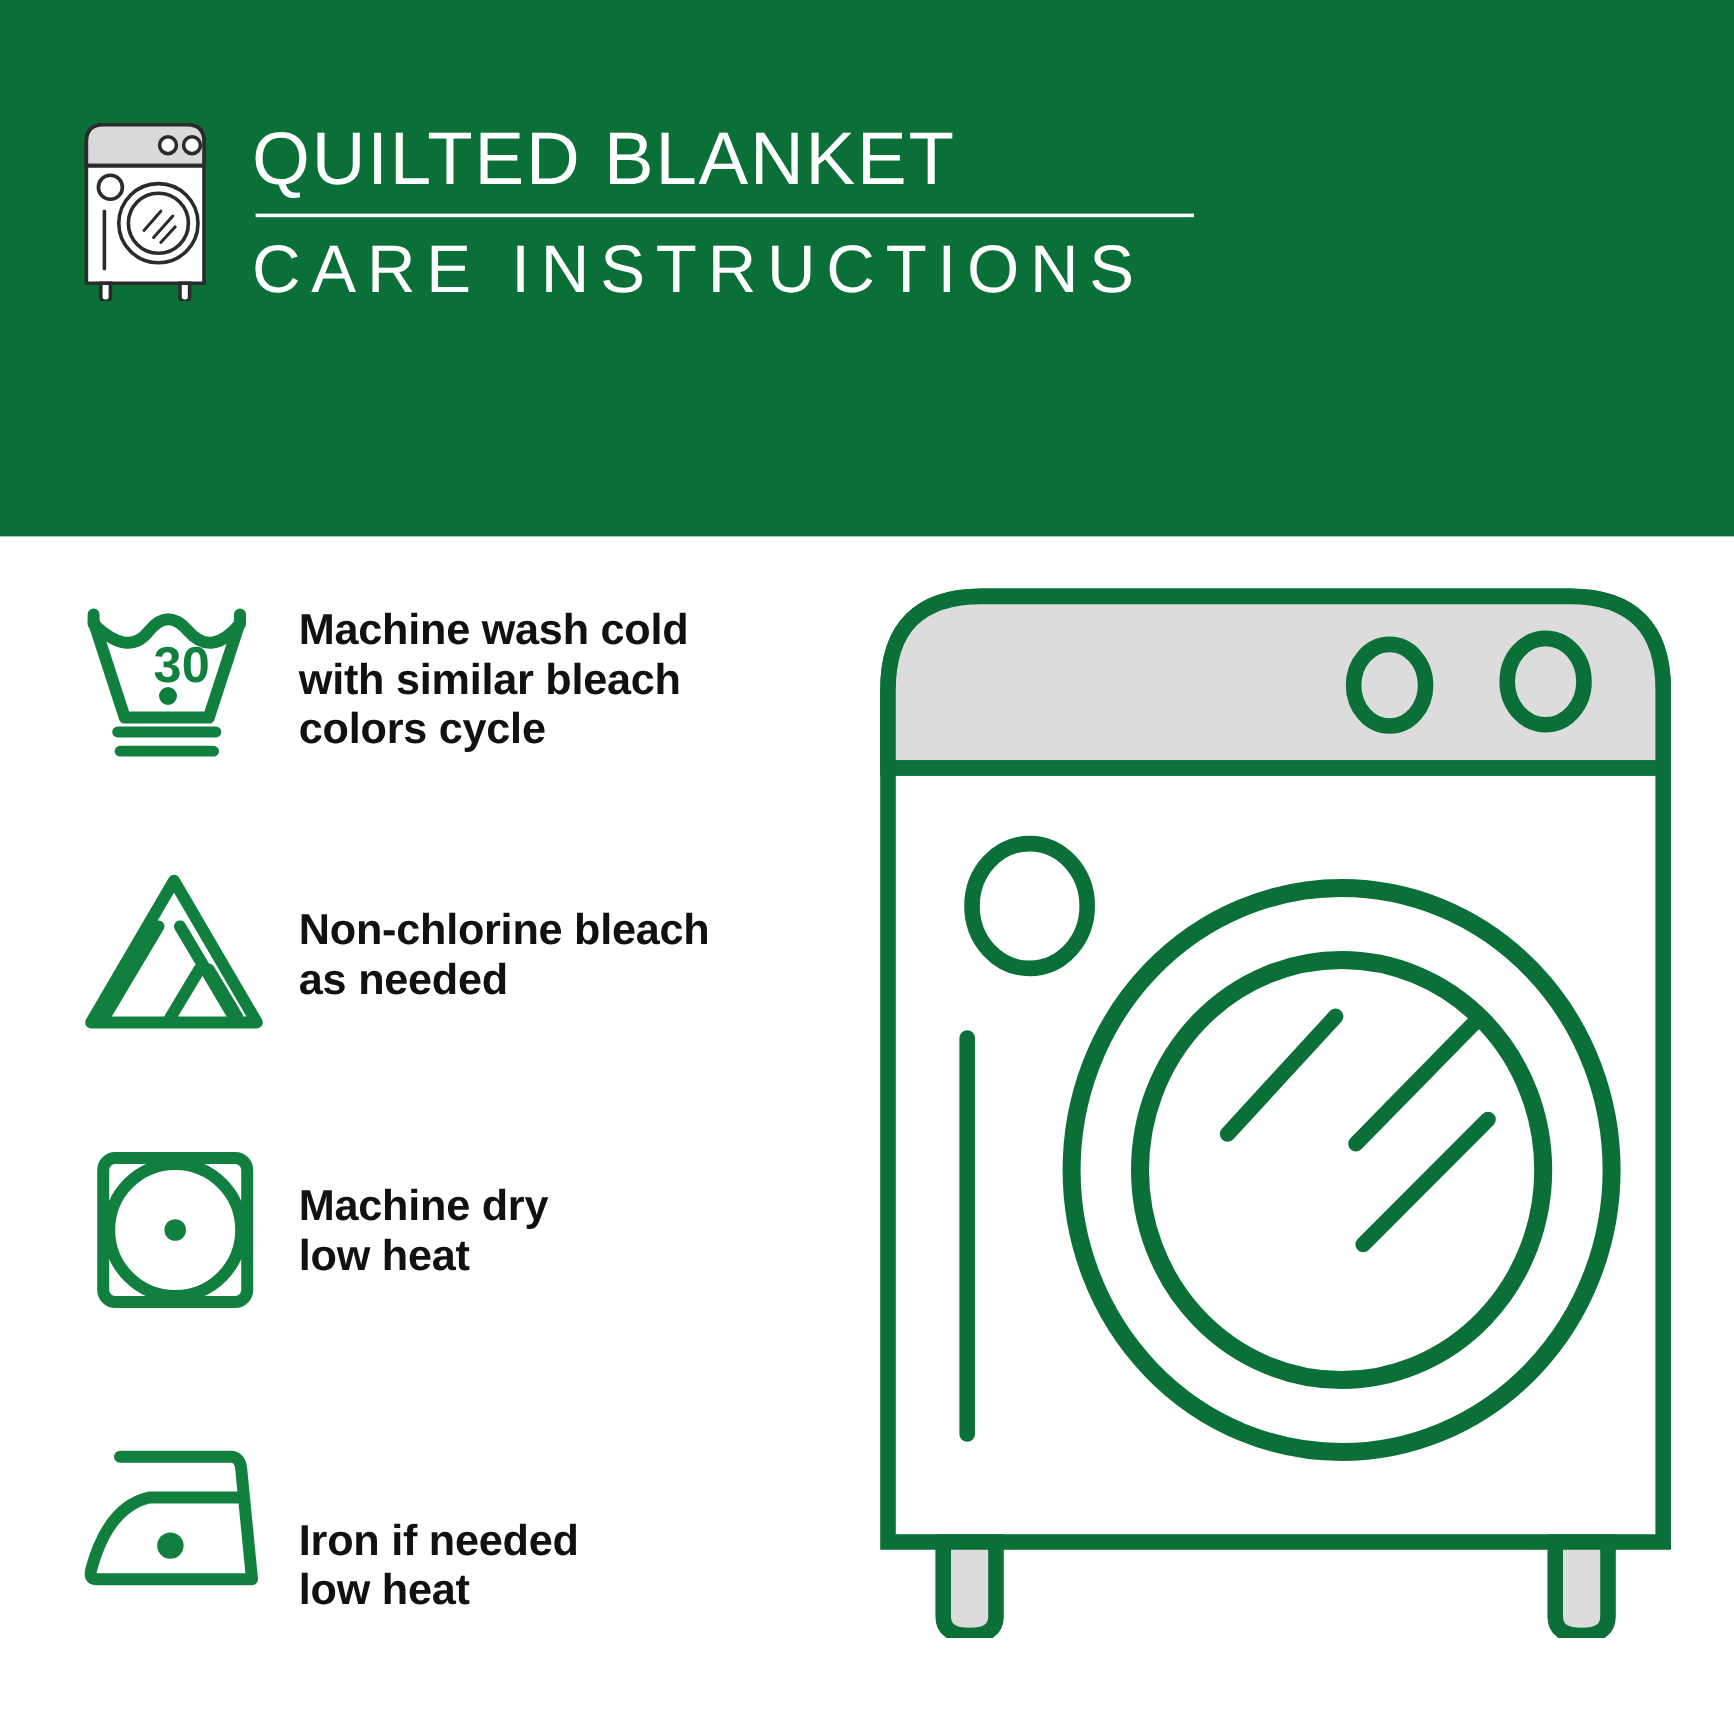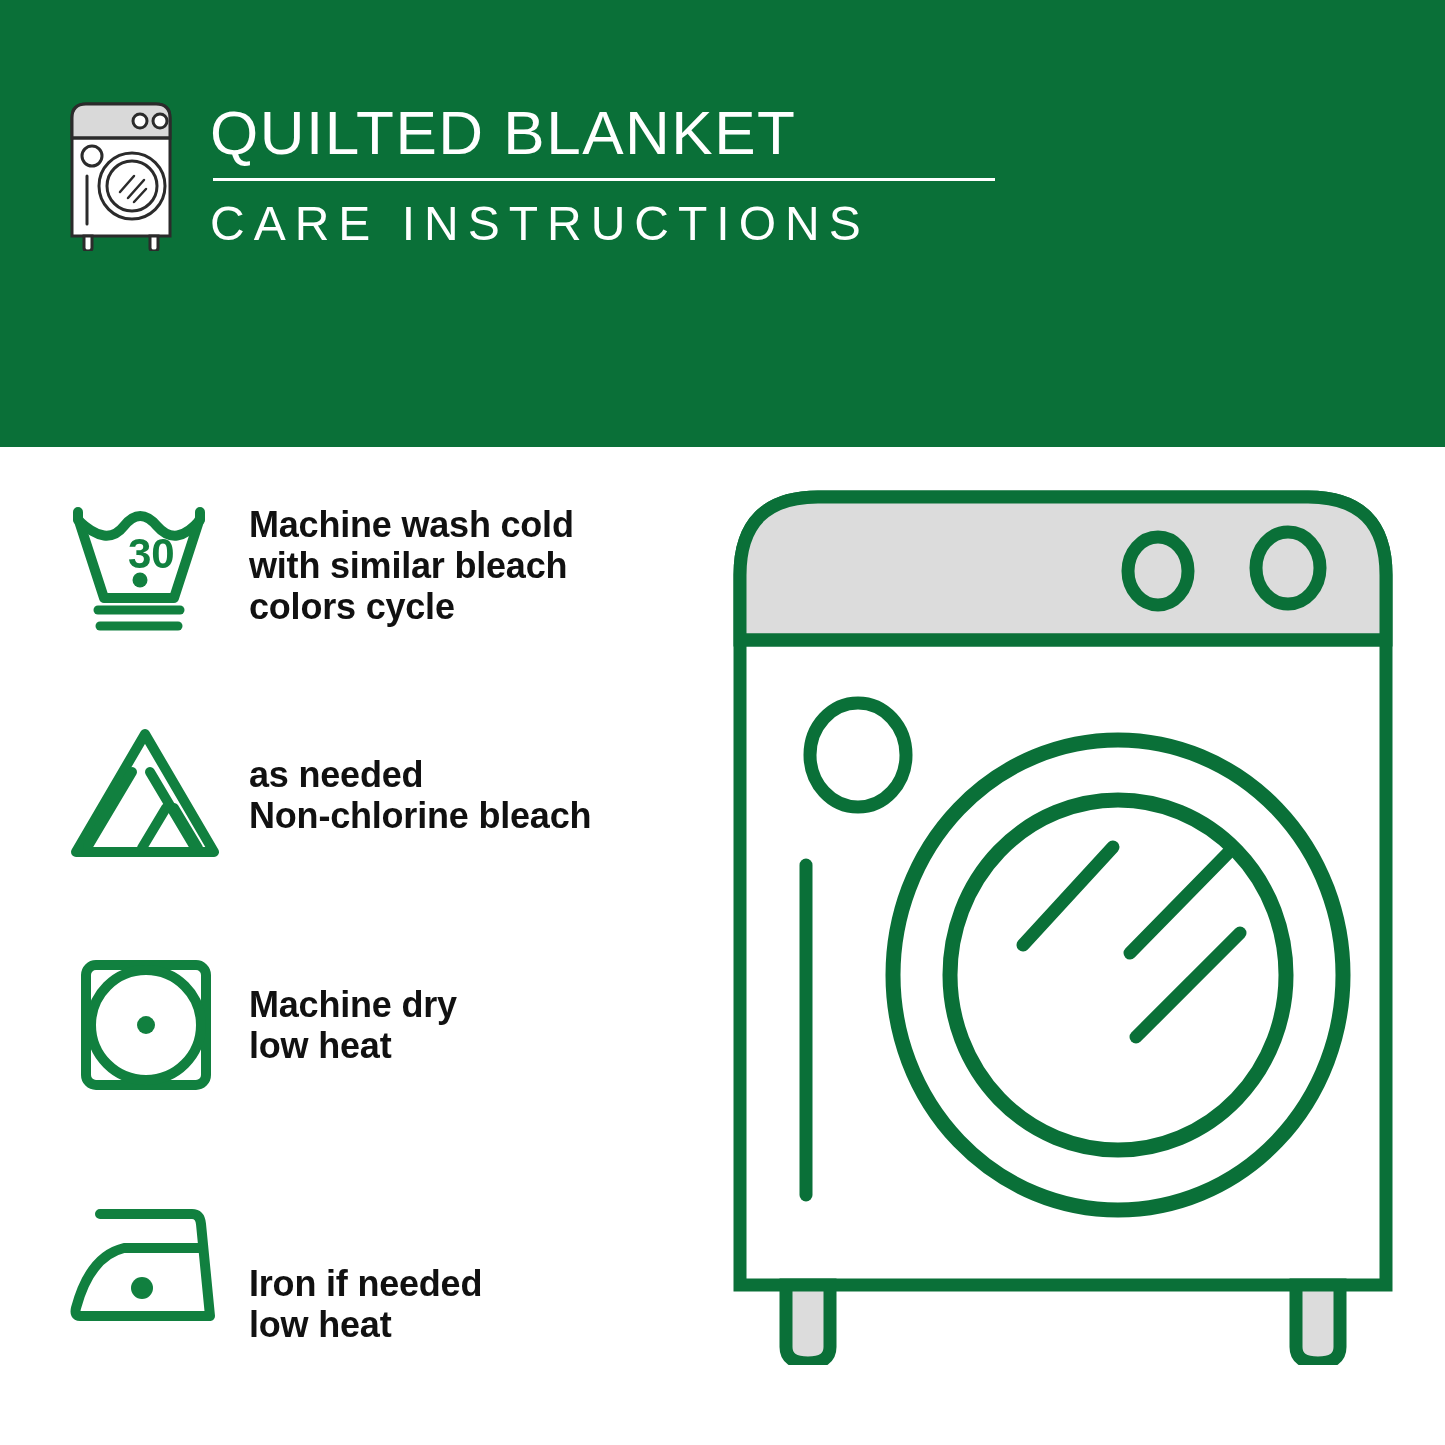--- a/index.html
+++ b/index.html
@@ -56,21 +56,21 @@
     white-space: nowrap;
   }
   .title-rule {
     width: 782px;
     height: 3px;
     background: #ffffff;
     margin: 12px 0 10px 3px;
   }
   .title-sub {
     color: #ffffff;
-    font-size: 48px;
+    font-size: 56px;
     line-height: 66px;
     font-weight: 300;
     letter-spacing: 9px;
     white-space: nowrap;
   }
 
   
   .content {
     position: absolute;
     left: 0;
@@ -201,22 +201,22 @@
               <line x1="70" y1="52" x2="26" y2="126"></line>
               <line x1="104" y1="88" x2="80" y2="128"></line>
             </g>
             <g fill="none" stroke="#11803f" stroke-width="10" stroke-linecap="round">
               <line x1="88" y1="52" x2="132" y2="126"></line>
               <line x1="112" y1="88" x2="136" y2="128"></line>
             </g>
           </svg>
         </div>
         <div class="care-text">
+          <span class="ln">Non-chlorine bleach</span>
           <span class="ln">as needed</span>
-          <span class="ln">Non-chlorine bleach</span>
         </div>
       </div>
 
       <div class="care-row">
         <div class="care-symbol">
           <svg viewBox="0 0 170 150" width="170" height="150" aria-hidden="true">
             <rect x="24" y="15" width="120" height="120" rx="10" ry="10" fill="none" stroke="#11803f" stroke-width="10"></rect>
             <circle cx="84" cy="75" r="55" fill="none" stroke="#11803f" stroke-width="10"></circle>
             <circle cx="84" cy="75" r="9" fill="#11803f"></circle>
           </svg>

